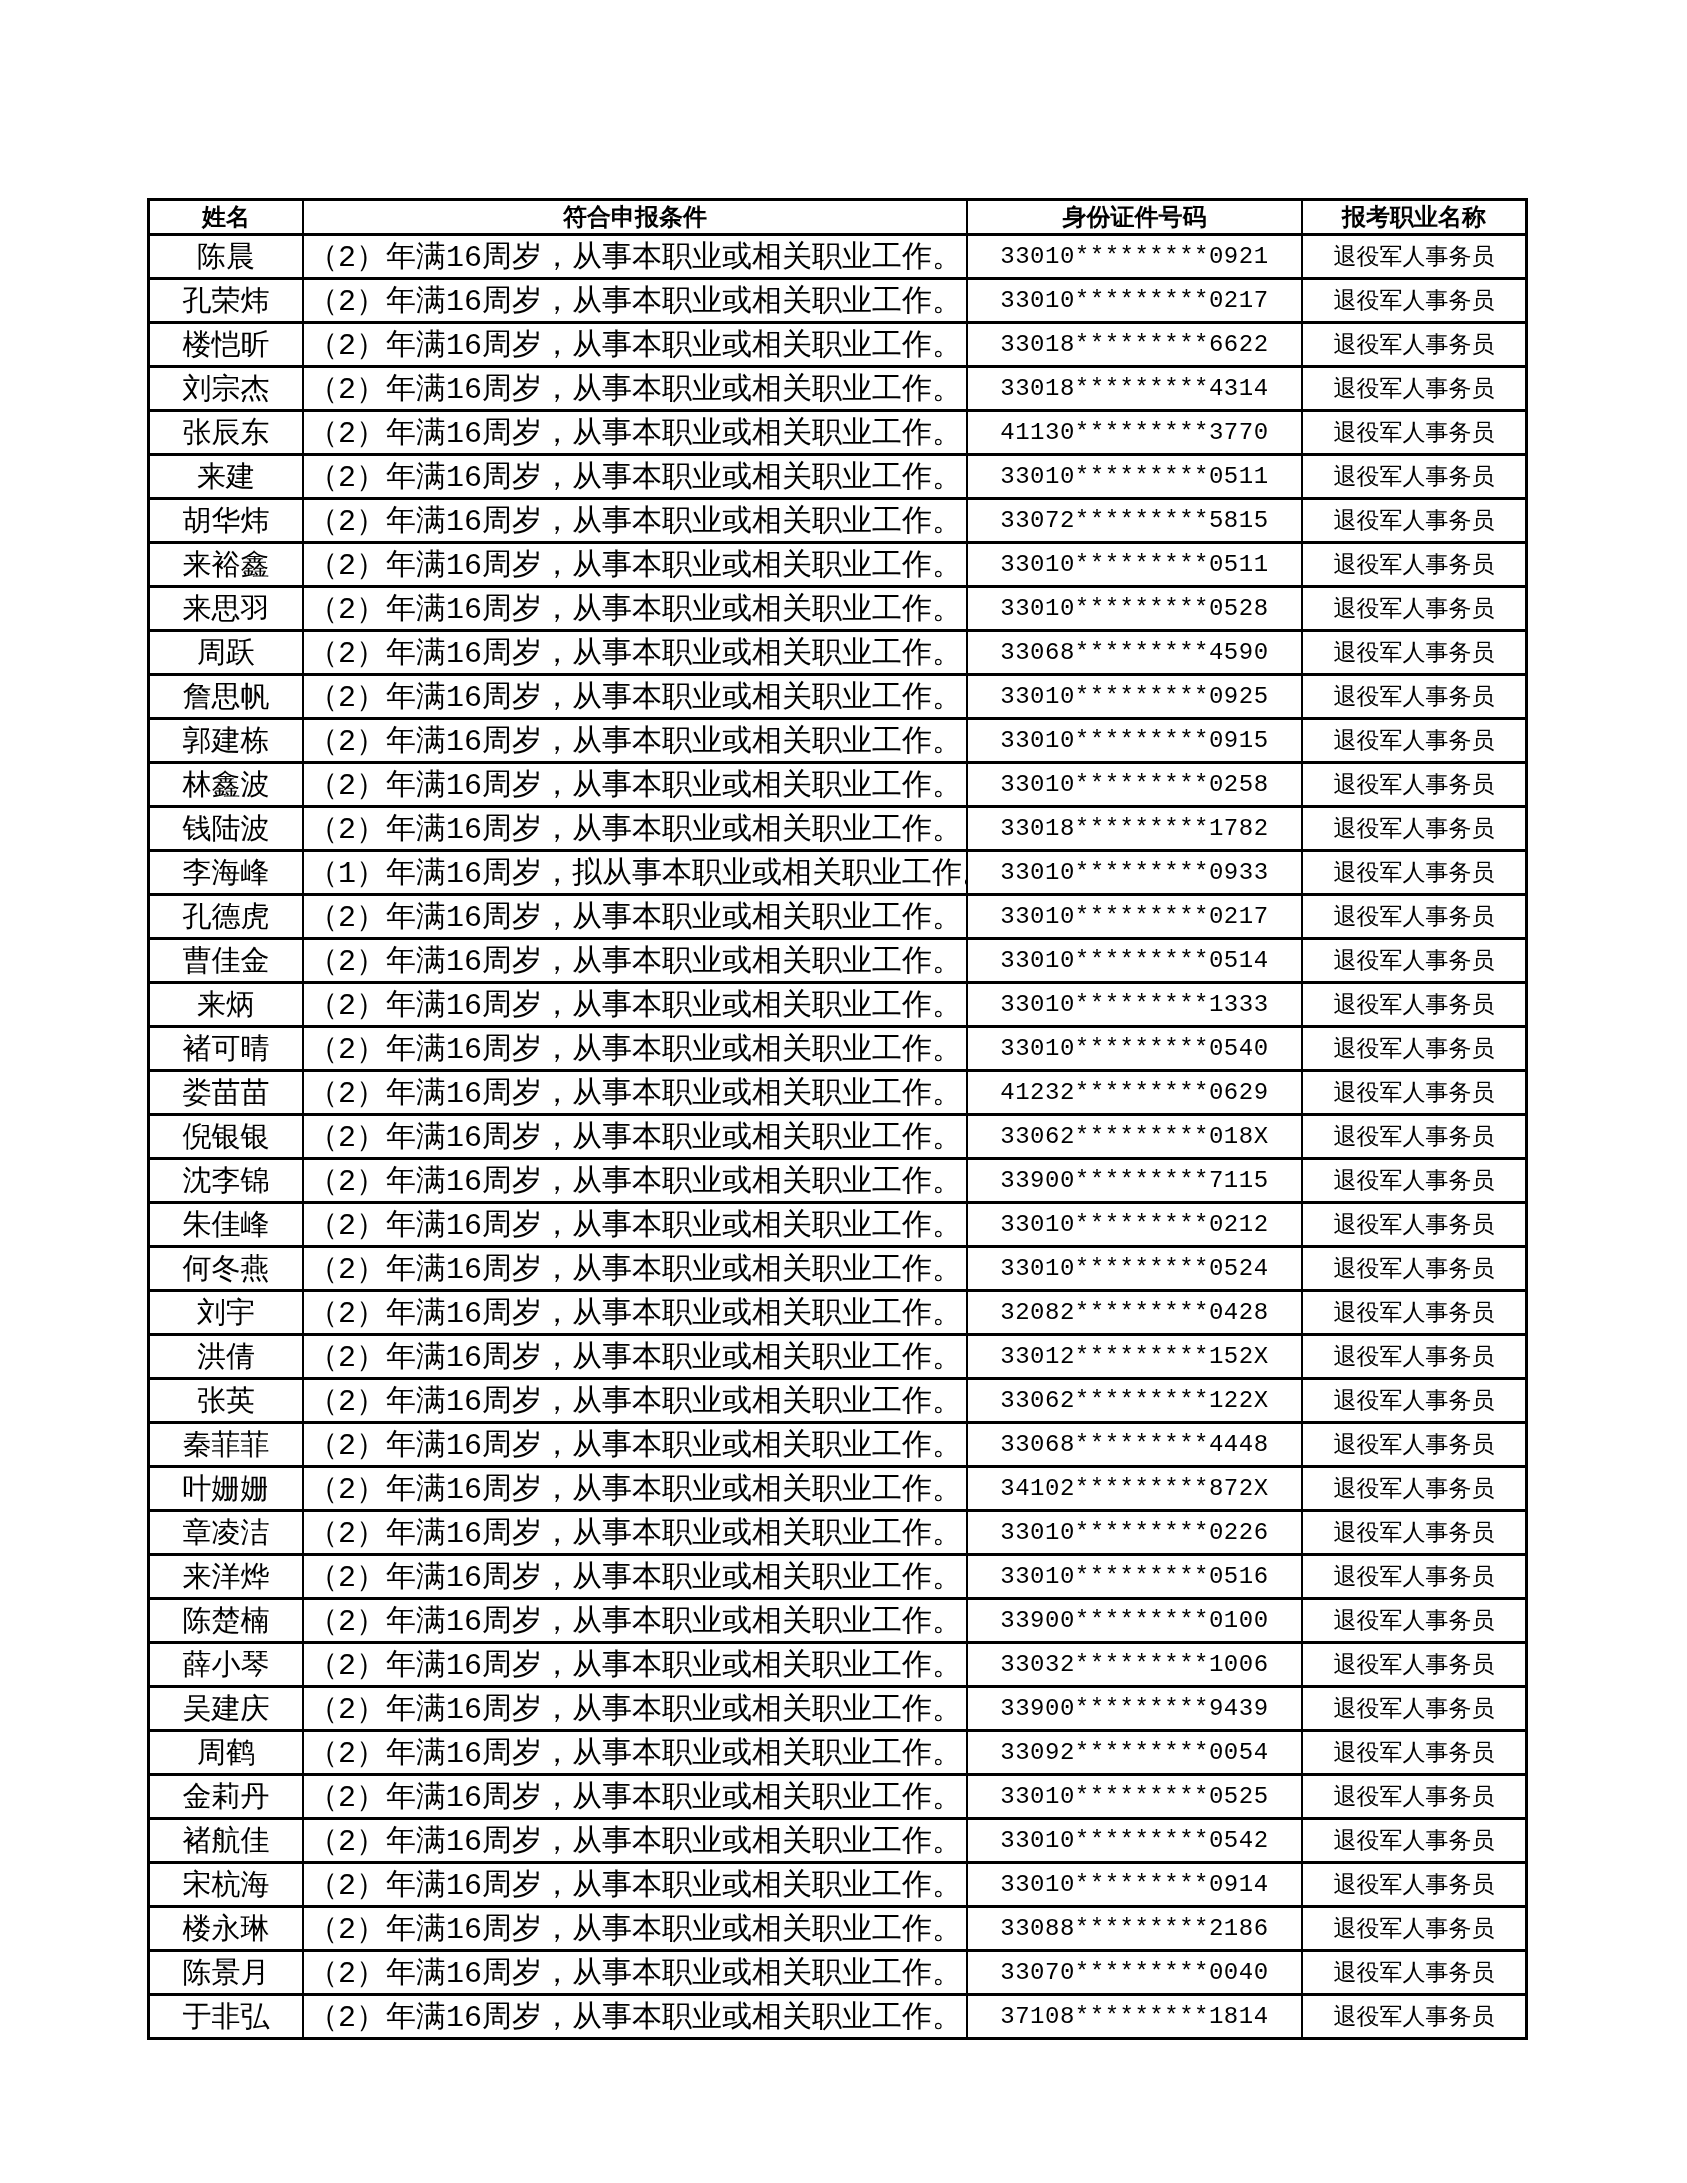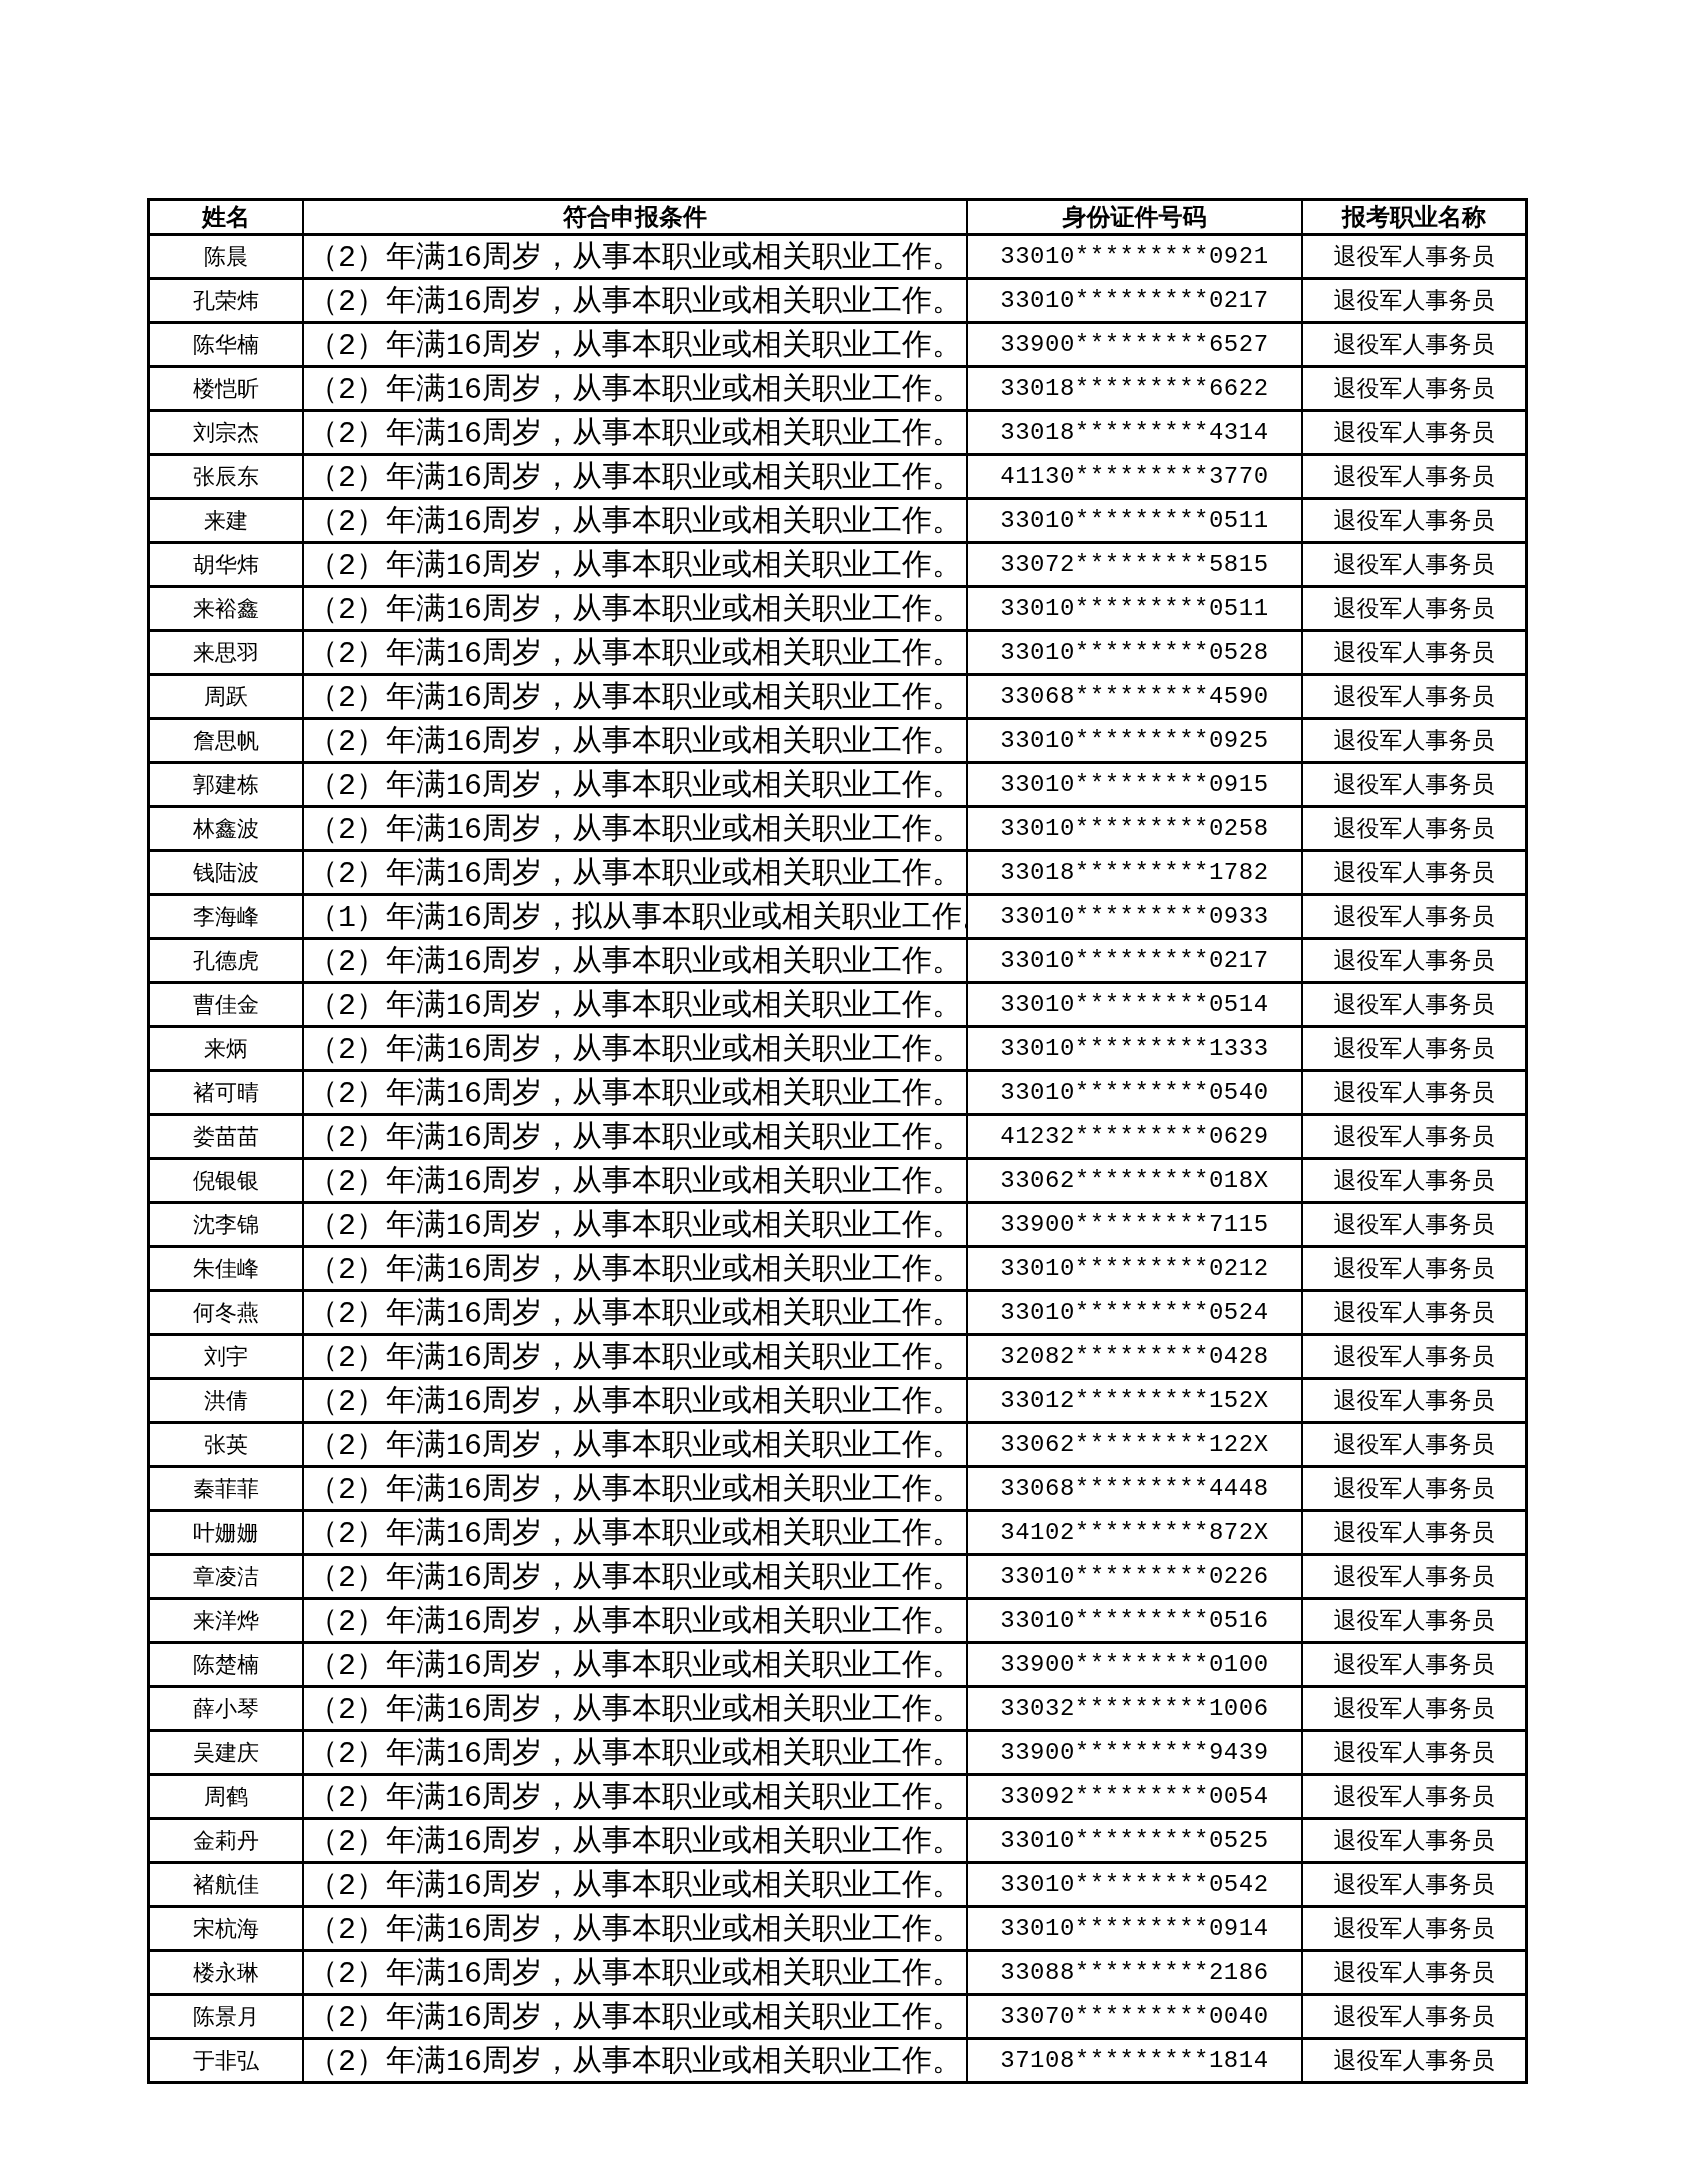--- a/index.html
+++ b/index.html
@@ -40,21 +40,21 @@
   }
   table.roster tr {
     height: 34px;
     font-family: Liberation Mono, monospace;
   }
   th.h {
     font-size: 24px;
     font-weight: bold;
   }
   td.c-name {
-    font-size: 22px;
+    font-size: 29px;
   }
   td.c-cond {
     font-size: 30px;
   }
   td.c-id {
     font-size: 24px;
     letter-spacing: 0.5px;
   }
   td.c-job {
     font-size: 23px;
@@ -91,26 +91,20 @@
     <td class="c-id">33010*********0921</td>
     <td class="c-job">退役军人事务员</td>
   </tr>
           <tr>
     <td class="c-name">孔荣炜</td>
     <td class="c-cond">（2）年满16周岁，从事本职业或相关职业工作。</td>
     <td class="c-id">33010*********0217</td>
     <td class="c-job">退役军人事务员</td>
   </tr>
           <tr>
-    <td class="c-name">陈华楠</td>
-    <td class="c-cond">（2）年满16周岁，从事本职业或相关职业工作。</td>
-    <td class="c-id">33900*********6527</td>
-    <td class="c-job">退役军人事务员</td>
-  </tr>
-          <tr>
     <td class="c-name">楼恺昕</td>
     <td class="c-cond">（2）年满16周岁，从事本职业或相关职业工作。</td>
     <td class="c-id">33018*********6622</td>
     <td class="c-job">退役军人事务员</td>
   </tr>
           <tr>
     <td class="c-name">刘宗杰</td>
     <td class="c-cond">（2）年满16周岁，从事本职业或相关职业工作。</td>
     <td class="c-id">33018*********4314</td>
     <td class="c-job">退役军人事务员</td>

